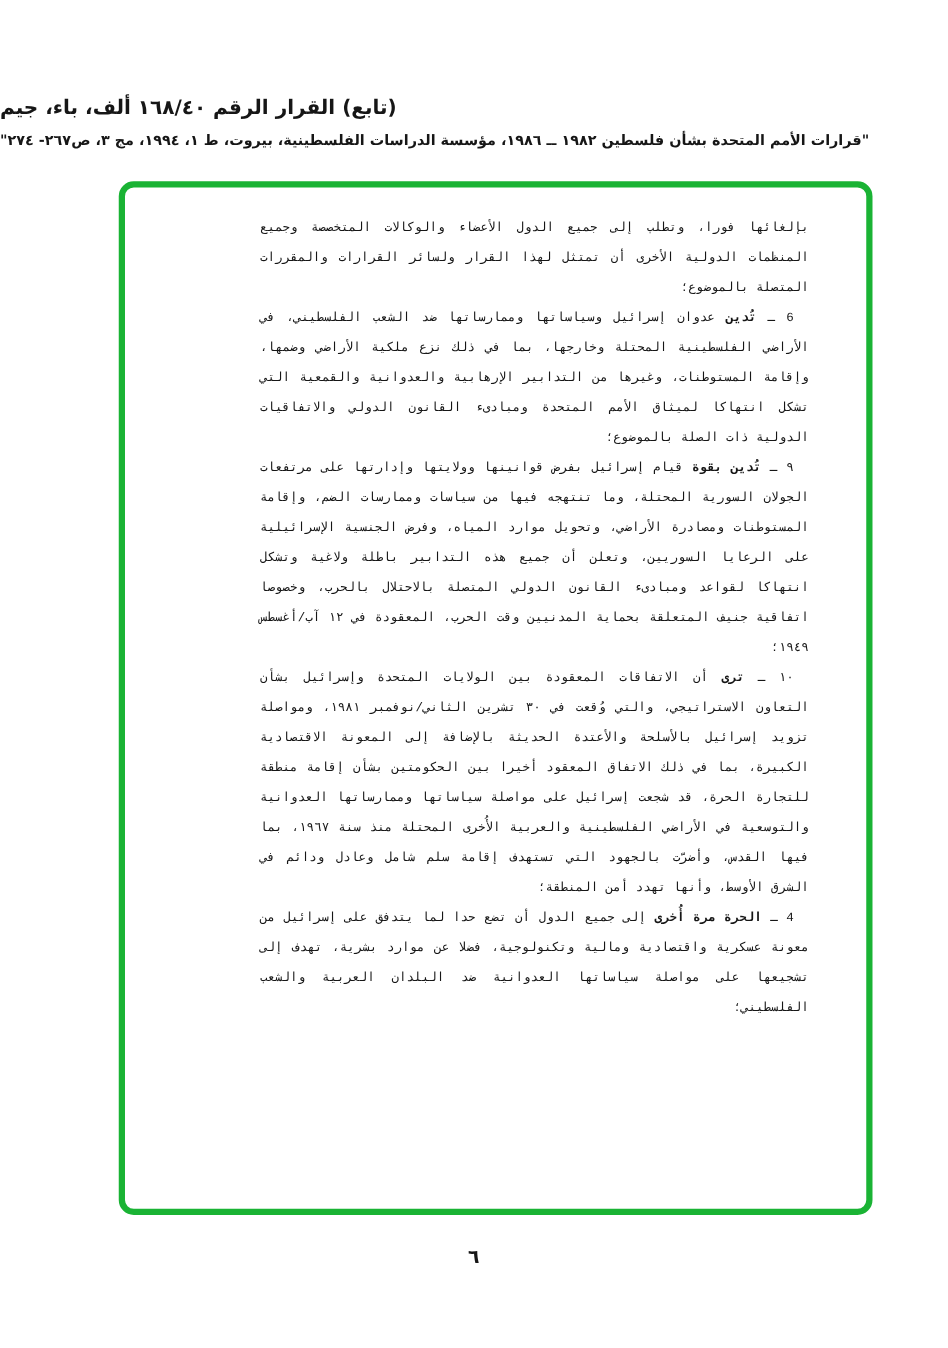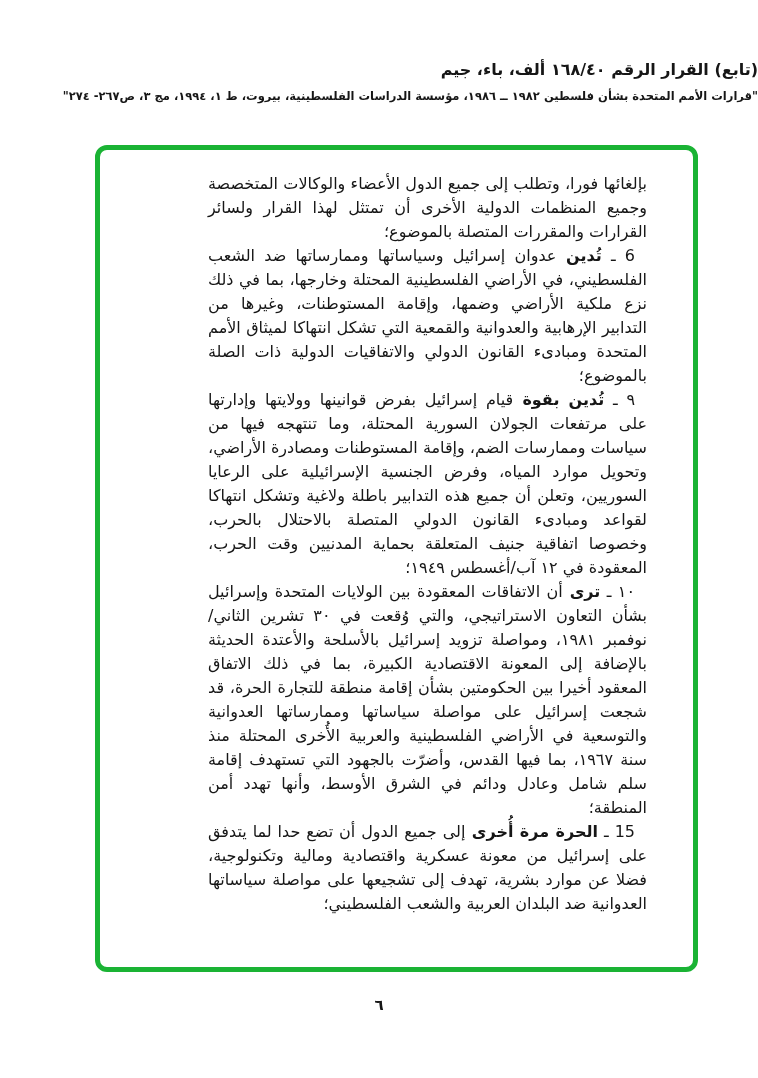--- a/index.html
+++ b/index.html
@@ -11,24 +11,24 @@
     position: relative;
     width: 758px;
     height: 1078px;
     background: #ffffff;
     font-family: "DejaVu Sans", sans-serif;
     color: #161616;
     overflow: hidden;
   }
   .header {
     position: absolute;
-    top: 60px;
+    top: 76px;
     left: 0;
     width: 758px;
-    text-align: right;
+    text-align: left;
     direction: rtl;
   }
   .header .title {
     font-size: 16px;
     font-weight: bold;
     letter-spacing: 0.2px;
   }
   .header .source {
     margin-top: 10px;
     font-size: 11.5px;
@@ -45,22 +45,23 @@
     border-radius: 12px;
     background: #ffffff;
   }
   .body-text {
     position: absolute;
     top: 22px;
     right: 46px;
     left: 108px;
     direction: rtl;
     text-align: justify;
-    font-size: 16px;
+    font-size: 10px;
     line-height: 24px;
+    font-family: Liberation Mono, monospace;
   }
   .body-text p {
     margin: 0;
     padding: 0;
   }
   .body-text p.numbered {
     text-indent: 12px;
   }
   .body-text b {
     font-weight: bold;
@@ -84,19 +85,19 @@
     <div class="title">(تابع) القرار الرقم ١٦٨/٤٠ ألف، باء، جيم</div>
     <div class="source">"قرارات الأمم المتحدة بشأن فلسطين ١٩٨٢ ــ ١٩٨٦، مؤسسة الدراسات الفلسطينية، بيروت، ط ١، ١٩٩٤، مج ٣، ص٢٦٧- ٢٧٤"</div>
   </div>
 
   <div class="green-box">
     <div class="body-text" id="paragraphs">
         <p class="para"><span>بإلغائها فورا، وتطلب إلى جميع الدول الأعضاء والوكالات المتخصصة وجميع المنظمات الدولية الأخرى أن تمتثل لهذا القرار ولسائر القرارات والمقررات المتصلة بالموضوع؛</span></p>
         <p class="para numbered"><span>6 ـ </span><b>تُدين </b><span>عدوان إسرائيل وسياساتها وممارساتها ضد الشعب الفلسطيني، في الأراضي الفلسطينية المحتلة وخارجها، بما في ذلك نزع ملكية الأراضي وضمها، وإقامة المستوطنات، وغيرها من التدابير الإرهابية والعدوانية والقمعية التي تشكل انتهاكا لميثاق الأمم المتحدة ومبادىء القانون الدولي والاتفاقيات الدولية ذات الصلة بالموضوع؛</span></p>
         <p class="para numbered"><span>٩ ـ </span><b>تُدين بقوة </b><span>قيام إسرائيل بفرض قوانينها وولايتها وإدارتها على مرتفعات الجولان السورية المحتلة، وما تنتهجه فيها من سياسات وممارسات الضم، وإقامة المستوطنات ومصادرة الأراضي، وتحويل موارد المياه، وفرض الجنسية الإسرائيلية على الرعايا السوريين، وتعلن أن جميع هذه التدابير باطلة ولاغية وتشكل انتهاكا لقواعد ومبادىء القانون الدولي المتصلة بالاحتلال بالحرب، وخصوصا اتفاقية جنيف المتعلقة بحماية المدنيين وقت الحرب، المعقودة في ١٢ آب/أغسطس ١٩٤٩؛</span></p>
         <p class="para numbered"><span>١٠ ـ </span><b>ترى </b><span>أن الاتفاقات المعقودة بين الولايات المتحدة وإسرائيل بشأن التعاون الاستراتيجي، والتي وُقعت في ٣٠ تشرين الثاني/نوفمبر ١٩٨١، ومواصلة تزويد إسرائيل بالأسلحة والأعتدة الحديثة بالإضافة إلى المعونة الاقتصادية الكبيرة، بما في ذلك الاتفاق المعقود أخيرا بين الحكومتين بشأن إقامة منطقة للتجارة الحرة، قد شجعت إسرائيل على مواصلة سياساتها وممارساتها العدوانية والتوسعية في الأراضي الفلسطينية والعربية الأُخرى المحتلة منذ سنة ١٩٦٧، بما فيها القدس، وأضرّت بالجهود التي تستهدف إقامة سلم شامل وعادل ودائم في الشرق الأوسط، وأنها تهدد أمن المنطقة؛</span></p>
-        <p class="para numbered"><span>15 ـ </span><b>الحرة مرة أُخرى </b><span>إلى جميع الدول أن تضع حدا لما يتدفق على إسرائيل من معونة عسكرية واقتصادية ومالية وتكنولوجية، فضلا عن موارد بشرية، تهدف إلى تشجيعها على مواصلة سياساتها العدوانية ضد البلدان العربية والشعب الفلسطيني؛</span></p>
+        <p class="para numbered"><span>4 ـ </span><b>الحرة مرة أُخرى </b><span>إلى جميع الدول أن تضع حدا لما يتدفق على إسرائيل من معونة عسكرية واقتصادية ومالية وتكنولوجية، فضلا عن موارد بشرية، تهدف إلى تشجيعها على مواصلة سياساتها العدوانية ضد البلدان العربية والشعب الفلسطيني؛</span></p>
       </div>
   </div>
 
   <div class="page-number">٦</div>
 
 </div>
 
 </body></html>

